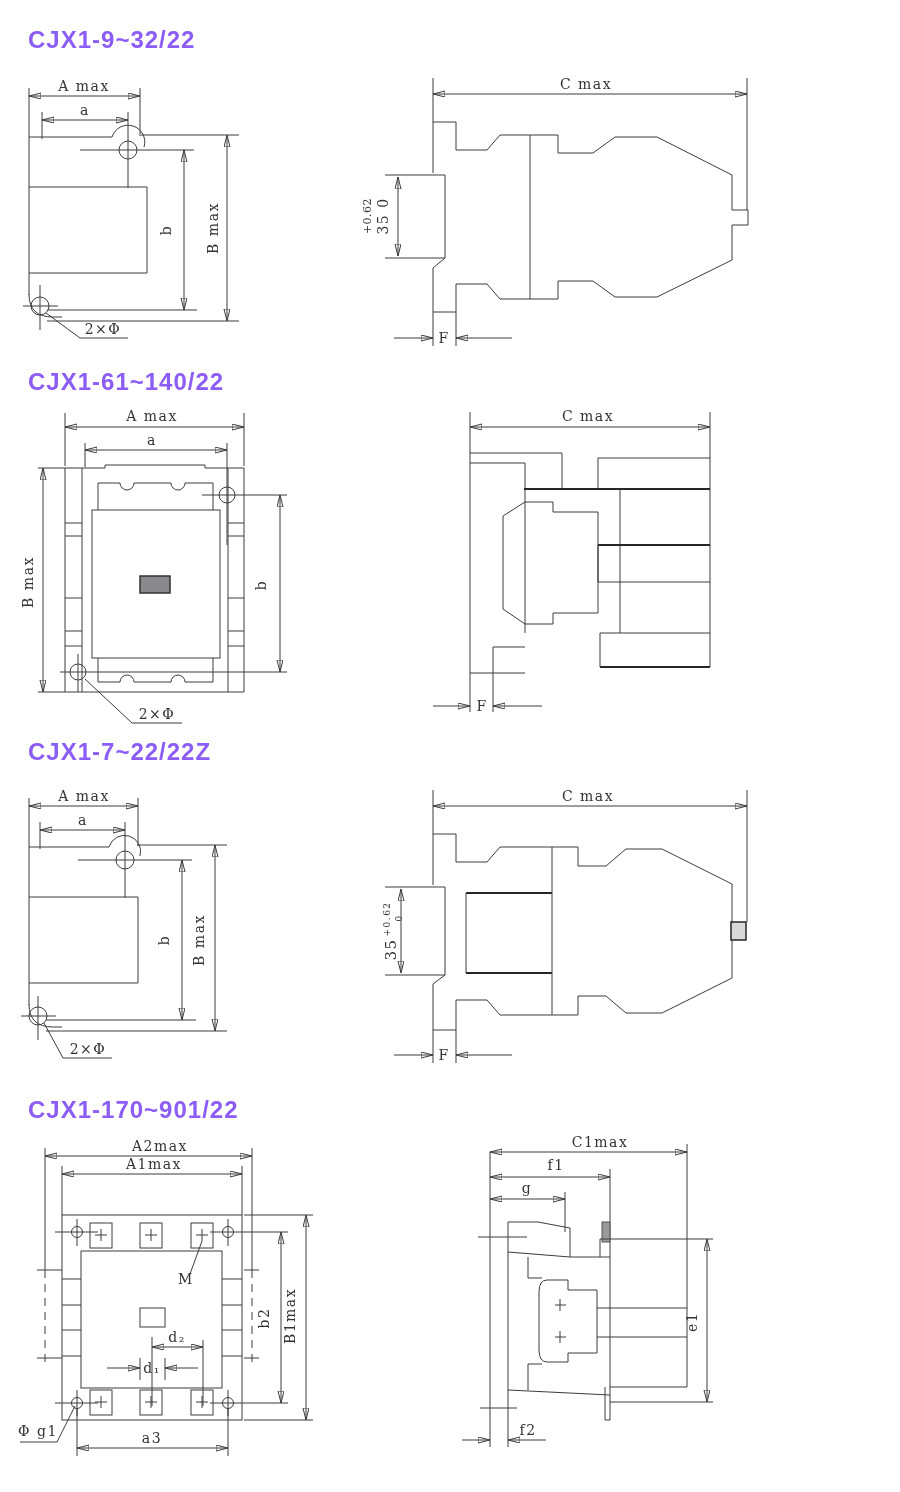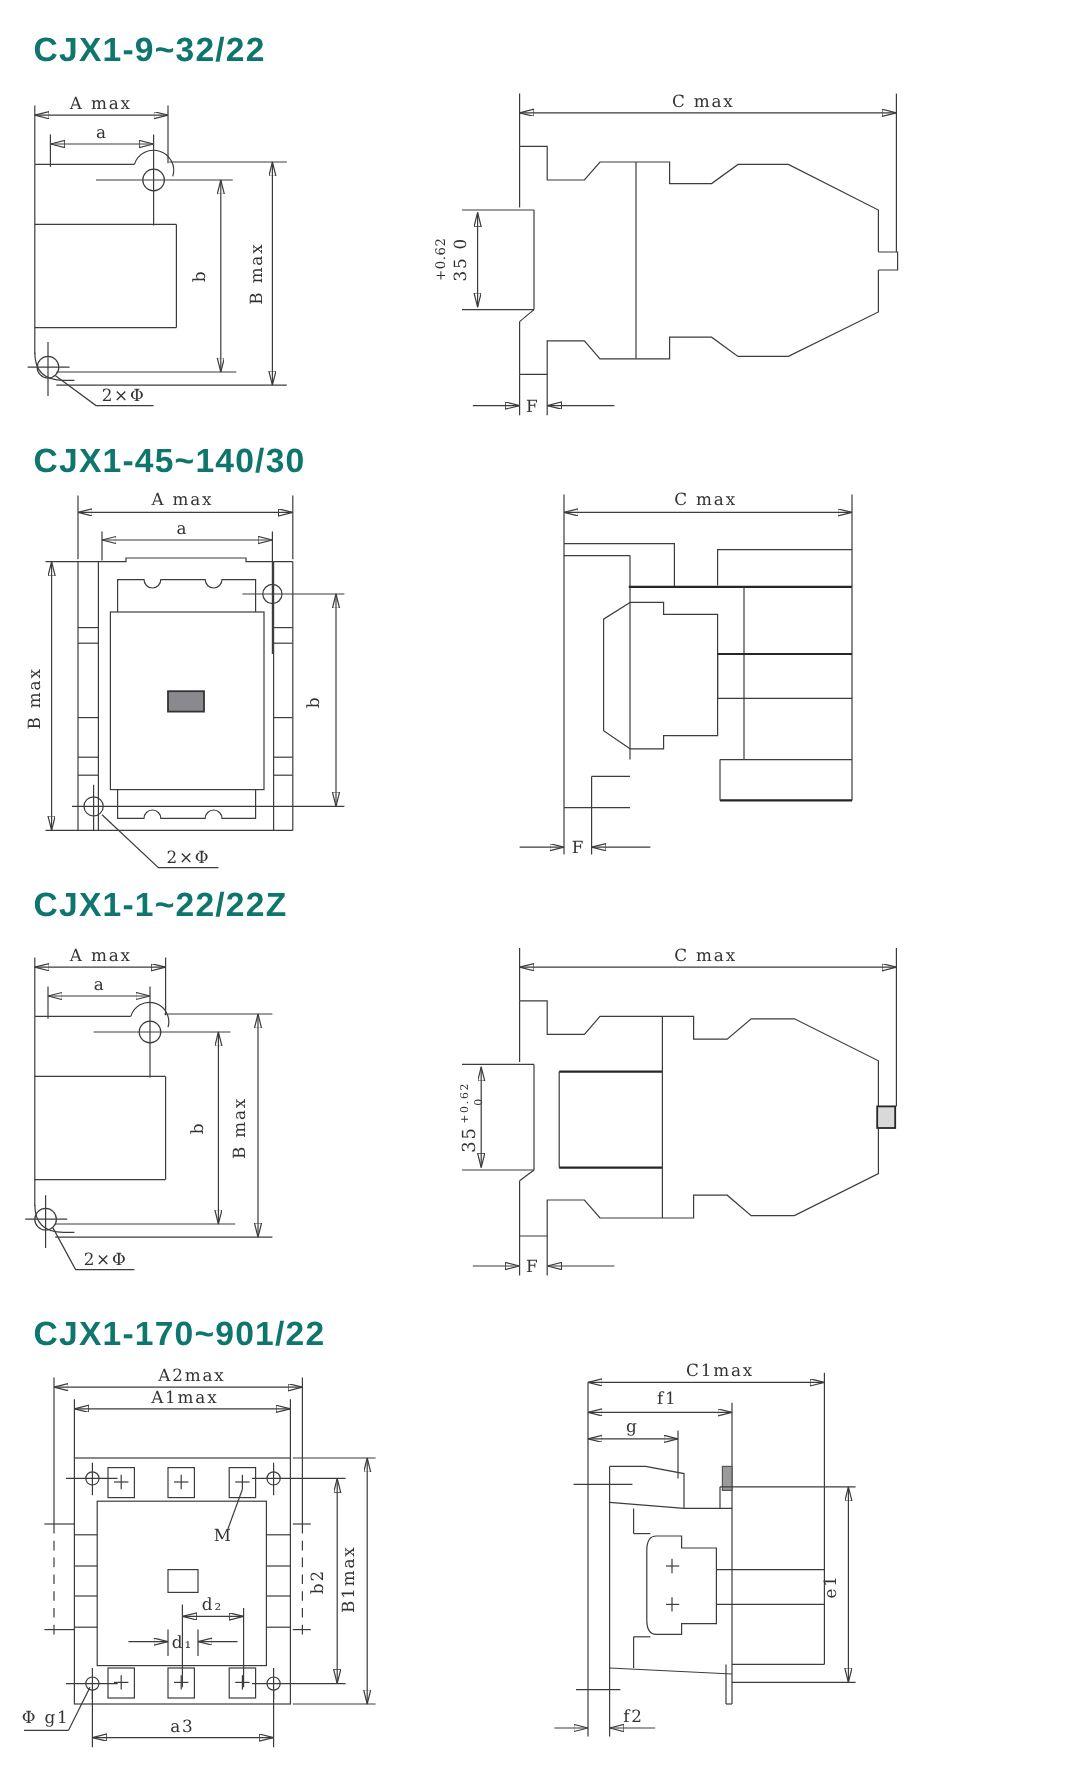--- a/index.html
+++ b/index.html
@@ -1,37 +1,37 @@
 <!DOCTYPE html>
 <html><head>
 <meta charset="utf-8">
 <style>
   html,body{margin:0;padding:0;background:#ffffff;}
   #canvas{position:relative;width:900px;height:1492px;background:#ffffff;overflow:hidden;
           font-family:"DejaVu Serif", serif;}
   .title{position:absolute;left:28px;font-family:"Liberation Sans", sans-serif;
-         font-weight:600;font-size:28px;color:#0f766e;letter-spacing:1px;white-space:nowrap;}
+         font-weight:600;font-size:24px;color:#8b5cf6;letter-spacing:1px;white-space:nowrap;}
   svg{position:absolute;left:0;top:0;}
   svg line, svg path, svg rect, svg circle, svg polyline{stroke:#3c3c3c;fill:none;stroke-width:1;}
   .bd{stroke-width:1.8;stroke:#262626;}
   .dash{stroke-dasharray:8 6;}
   .lbl{font-family:"DejaVu Serif", serif;font-size:14px;fill:#333;stroke:none;letter-spacing:1.5px;}
   .lbl-sm{font-family:"DejaVu Serif", serif;font-size:11px;fill:#333;stroke:none;letter-spacing:0.5px;}
   .grayfill{fill:#8a8a8e;stroke:#333;stroke-width:1.5;}
   .ltgrayfill{fill:#d9d9d9;stroke:#262626;stroke-width:1.5;}
   .midgrayfill{fill:#9a9a9a;stroke:#555;stroke-width:1;}
 </style>
 </head>
 <body>
 
 <div id="canvas">
 
   <div class="title" style="top:26px">CJX1-9~32/22</div>
-  <div class="title" style="top:368px">CJX1-45~140/30</div>
-  <div class="title" style="top:738px">CJX1-1~22/22Z</div>
+  <div class="title" style="top:368px">CJX1-61~140/22</div>
+  <div class="title" style="top:738px">CJX1-7~22/22Z</div>
   <div class="title" style="top:1096px">CJX1-170~901/22</div>
 
   <svg width="900" height="1492" viewBox="0 0 900 1492">
     <defs>
       <marker id="ae" markerWidth="14" markerHeight="8" refX="12" refY="3" orient="auto" markerUnits="userSpaceOnUse">
         <path d="M0,0 L12,3 L0,6 Z" fill="#333" stroke="none"></path>
       </marker>
       <marker id="as" markerWidth="14" markerHeight="8" refX="12" refY="3" orient="auto-start-reverse" markerUnits="userSpaceOnUse">
         <path d="M0,0 L12,3 L0,6 Z" fill="#333" stroke="none"></path>
       </marker>

